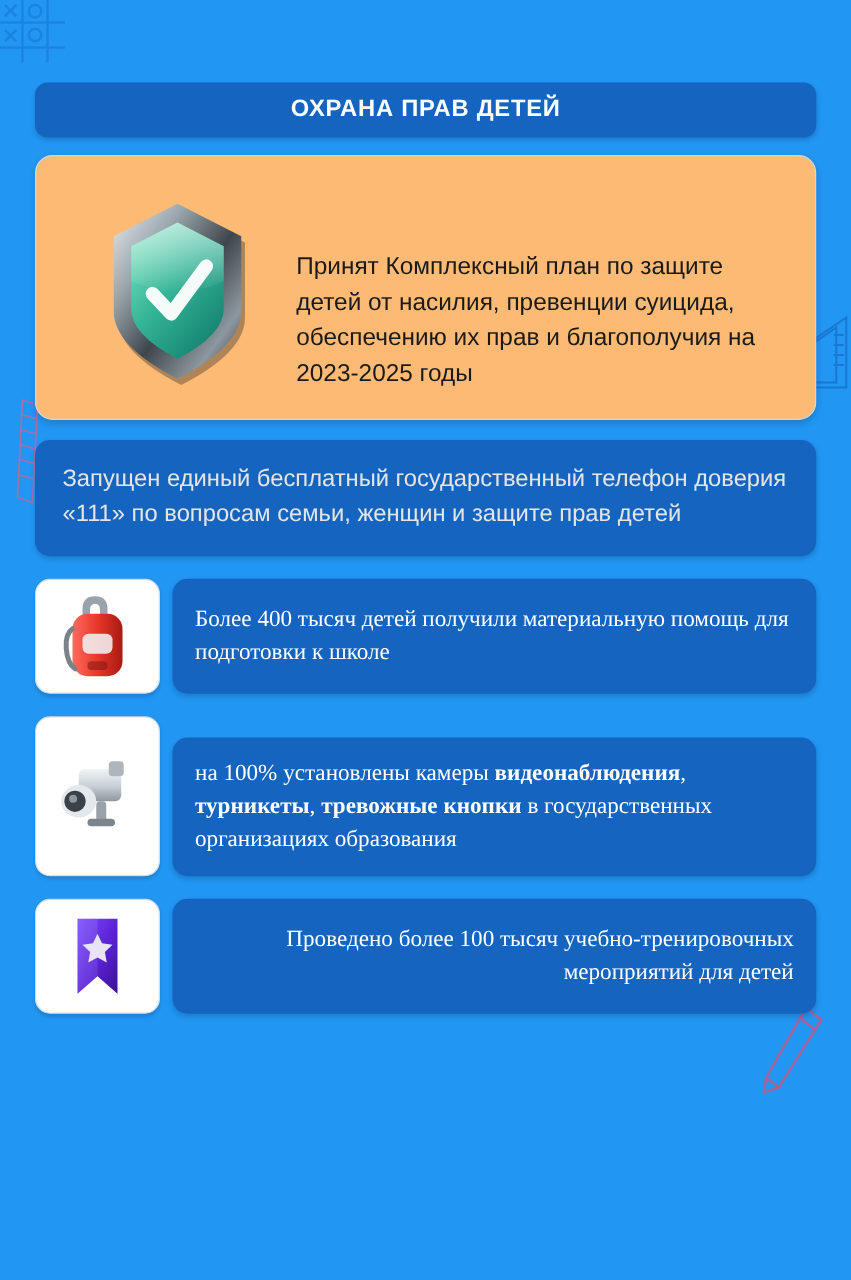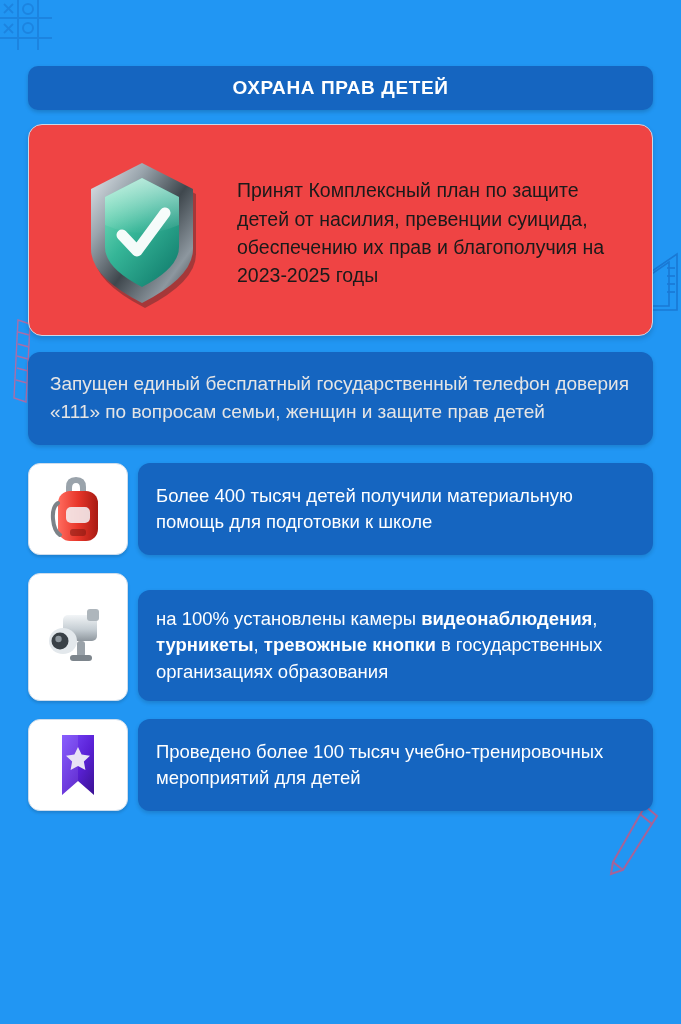--- a/index.html
+++ b/index.html
@@ -66,26 +66,26 @@
   .header-banner .title {
     color: #ffffff;
     font-size: 19px;
     font-weight: bold;
     letter-spacing: .6px;
   }
 
   
   .hero-card {
     margin-top: 14px;
-    background: #ef4444;
+    background: #fdba74;
     border-radius: 14px;
     border: 1px solid #c9d8e8;
     box-shadow: 0 3px 5px rgba(0, 0, 0, .15);
     display: flex;
-    align-items: center;
+    align-items: flex-end;
     padding: 22px 22px 22px 18px;
     min-height: 184px;
     box-sizing: border-box;
   }
   .hero-icon {
     flex: 0 0 190px;
     display: flex;
     align-items: center;
     justify-content: center;
     padding-top: 6px;
@@ -110,20 +110,21 @@
     line-height: 1.45;
     box-sizing: border-box;
   }
 
   
   .row {
     margin-top: 18px;
     display: flex;
     align-items: stretch;
     gap: 10px;
+    font-family: Liberation Serif, serif;
   }
   .row-icon {
     flex: 0 0 98px;
     background: #ffffff;
     border-radius: 12px;
     border: 1px solid #cddcec;
     box-shadow: 0 2px 3px rgba(0, 0, 0, .14);
     display: flex;
     align-items: center;
     justify-content: center;
@@ -139,21 +140,21 @@
     padding: 16px 18px;
     display: flex;
     align-items: center;
     box-sizing: border-box;
   }
   .row-body b {
     font-weight: bold;
   }
   #row-backpack .row-body { min-height: 92px; }
   #row-camera .row-body  { min-height: 92px; margin-top: 17px; }
-  #row-badge .row-body   { min-height: 92px; }
+  #row-badge .row-body   { min-height: 92px; text-align: right; }
 </style>
 </head>
 <body>
 
 <svg class="doodle" id="doodle-tictactoe" viewBox="0 0 56 56">
   <g stroke="#1976d2" stroke-width="2" fill="none" opacity="0.55">
     <line x1="18" y1="-4" x2="18" y2="50"></line>
     <line x1="38" y1="-4" x2="38" y2="50"></line>
     <line x1="-4" y1="18" x2="52" y2="18"></line>
     <line x1="-4" y1="38" x2="52" y2="38"></line>

